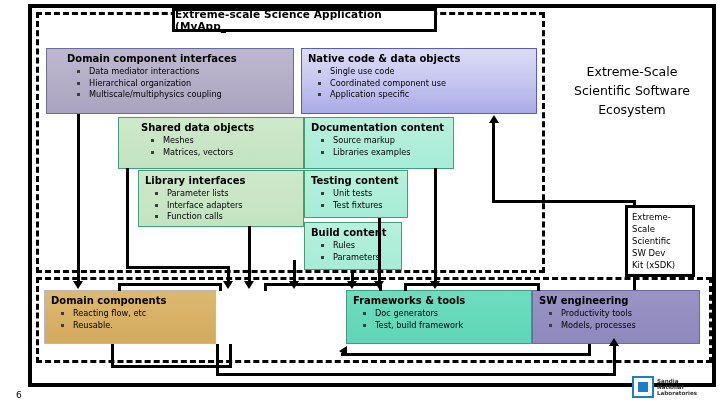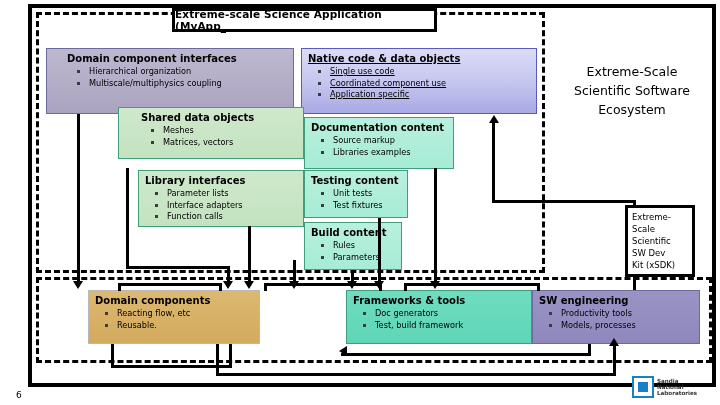--- a/index.html
+++ b/index.html
@@ -30,21 +30,21 @@
   .card .hd{font-size:10px;font-weight:bold;line-height:13px;margin-bottom:1px;}
   .card ul{list-style:none;margin:0;padding:0;}
   .card li{font-size:8.2px;line-height:11.5px;padding-left:22px;position:relative;white-space:nowrap;}
   .card li::before{content:"";position:absolute;left:10px;top:4px;width:3px;height:3px;background:#3b3b3b;}
 
   
   .c-dci{background:linear-gradient(180deg,#bdb8cf 0%,#b2acc6 60%,#a9a3c0 100%);border:1px solid #6b6a9e;}
   .c-native{background:linear-gradient(180deg,#dcdcf7 0%,#c4c4ef 55%,#a9a9e6 100%);border:1px solid #5b5bbb;}
   .c-green{background:linear-gradient(180deg,#cfe8cb 0%,#c3e3c0 100%);border:1px solid #3f9f7a;}
   .c-mint{background:linear-gradient(180deg,#b9f0dd 0%,#a6ecd6 100%);border:1px solid #3f9f7a;}
-  .c-tan{background:linear-gradient(180deg,#ddb870 0%,#d3aa5e 100%);border:1px solid #b9b9b9;margin-left:44px;}
+  .c-tan{background:linear-gradient(180deg,#ddb870 0%,#d3aa5e 100%);border:1px solid #b9b9b9;}
   .c-grn2{background:linear-gradient(180deg,#79c98f 0%,#6cc285 100%);border:1px solid #3f9f7a;}
   .c-teal{background:linear-gradient(180deg,#6fdcc0 0%,#5fd6b7 100%);border:1px solid #3f9f7a;}
   .c-purple{background:linear-gradient(180deg,#9a93c4 0%,#8f88bd 100%);border:1px solid #6b6a9e;}
 
   
   .eco-title{position:absolute;left:556px;top:62px;width:152px;text-align:center;
              font-size:12.5px;line-height:19px;z-index:4;}
 
   
   .xsdk{position:absolute;left:625px;top:205px;width:70px;height:72px;
@@ -82,35 +82,36 @@
   <div class="dashed-box"></div>
   <div class="dashed-box2"></div>
 
   <div class="title-plate">
     <span>Extreme-scale Science Application (MyApp_</span>
   </div>
 
   <div class="card c-dci" style="left:46px;top:48px;width:248px;height:66px;padding-left:20px;">
     <div class="hd">Domain component interfaces</div>
     <ul>
+      <li>Data mediator interactions</li>
       <li>Hierarchical organization</li>
       <li>Multiscale/multiphysics coupling</li>
     </ul>
   </div>
 
-  <div class="card c-native" style="left:301px;top:48px;width:236px;height:66px;text-decoration:underline;">
+  <div class="card c-native" style="left:301px;top:48px;width:236px;height:66px;">
     <div class="hd">Native code &amp; data objects</div>
     <ul>
       <li>Single use code</li>
       <li>Coordinated component use</li>
       <li>Application specific</li>
     </ul>
   </div>
 
-  <div class="card c-green" style="left:118px;top:107px;width:186px;height:52px;padding-left:22px;">
+  <div class="card c-green" style="left:118px;top:117px;width:186px;height:52px;padding-left:22px;">
     <div class="hd">Shared data objects</div>
     <ul>
       <li>Meshes</li>
       <li>Matrices, vectors</li>
     </ul>
   </div>
 
   <div class="card c-mint" style="left:304px;top:117px;width:150px;height:52px;">
     <div class="hd">Documentation content</div>
     <ul>

